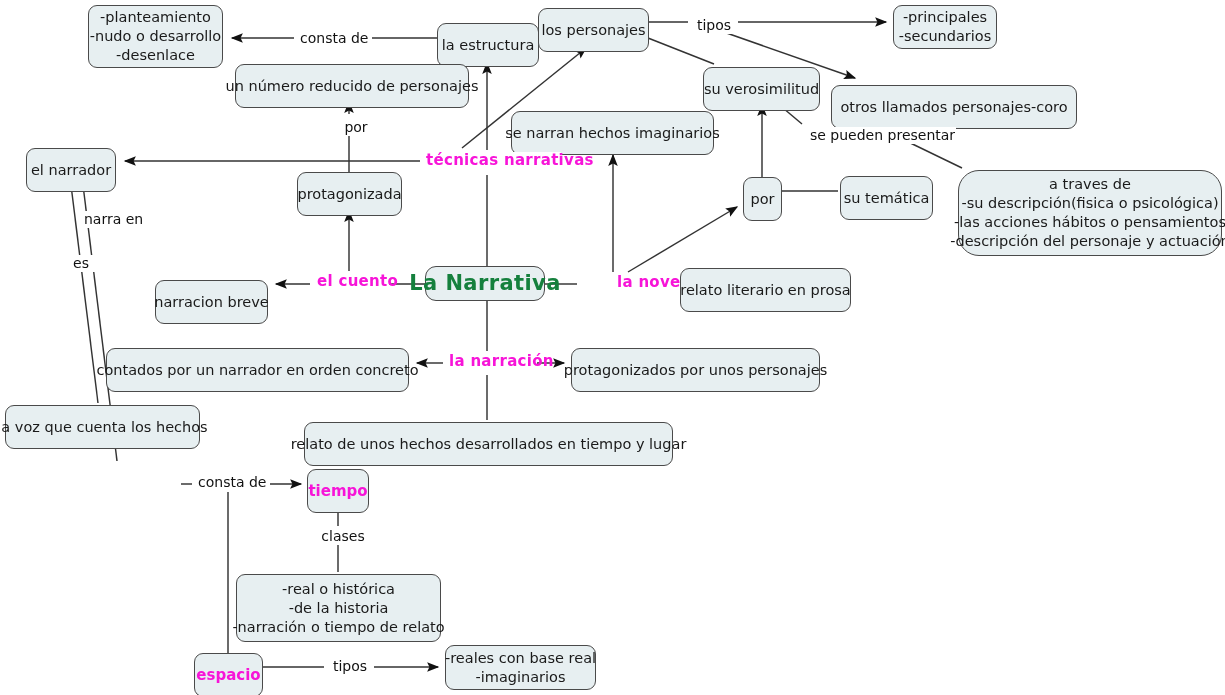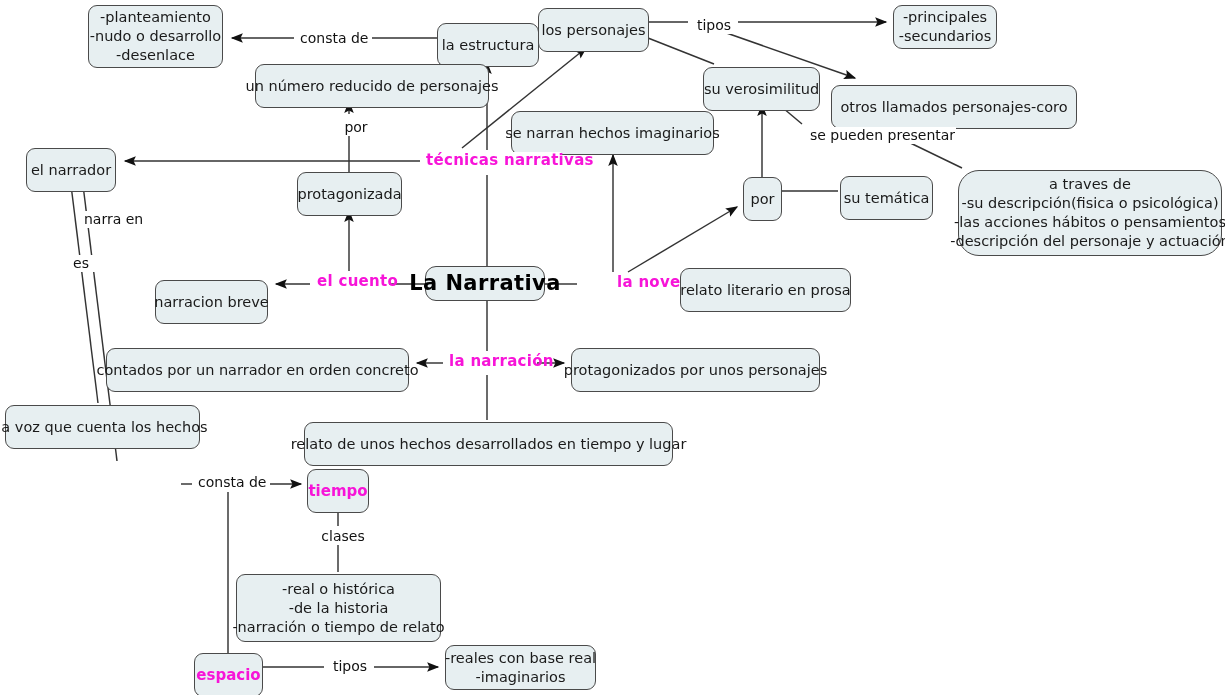--- a/index.html
+++ b/index.html
@@ -35,21 +35,21 @@
     font-size: 14.5px;
     line-height: 19px;
     text-align: center;
     padding: 21px 9px;
     white-space: pre;
     display: flex;
     align-items: center;
     justify-content: center;
   }
   .node.root {
-    color: #000000;
+    color: #15803d;
     font-size: 21px;
     font-weight: bold;
     letter-spacing: 0.4px;
     border-radius: 11px;
     padding: 2px 14px;
     text-align: center;
   }
   .node.pink {
     color: #f714d8;
     font-weight: bold;
@@ -150,21 +150,21 @@
     </g>
   </svg>
 
   <div class="node" style="left:88px;top:5px;width:135px;height:63px;">-planteamiento
 -nudo o desarrollo
 -desenlace</div>
   <div class="node" style="left:437px;top:23px;width:102px;height:30px;">la estructura</div>
   <div class="node" style="left:538px;top:8px;width:111px;height:30px;">los personajes</div>
   <div class="node" style="left:893px;top:5px;width:104px;height:44px;">-principales
 -secundarios</div>
-  <div class="node" style="left:235px;top:64px;width:234px;height:30px;margin-left:20px;">un número reducido de personajes</div>
+  <div class="node" style="left:235px;top:64px;width:234px;height:30px;">un número reducido de personajes</div>
   <div class="node" style="left:703px;top:67px;width:117px;height:30px;">su verosimilitud</div>
   <div class="node" style="left:831px;top:85px;width:246px;height:30px;">otros llamados personajes-coro</div>
   <div class="node" style="left:511px;top:111px;width:203px;height:30px;">se narran hechos imaginarios</div>
   <div class="node" style="left:26px;top:148px;width:90px;height:29px;">el narrador</div>
   <div class="linklabel pink" style="left:422px;top:152px;width:131px;">técnicas narrativas</div>
   <div class="node" style="left:297px;top:172px;width:105px;height:29px;">protagonizada</div>
   <div class="node" style="left:743px;top:177px;width:39px;height:29px;">por</div>
   <div class="node" style="left:840px;top:176px;width:93px;height:30px;">su temática</div>
   <div class="node" style="left:958px;top:170px;width:264px;height:86px;border-radius:21px;">a traves de
 -su descripción(fisica o psicológica)

